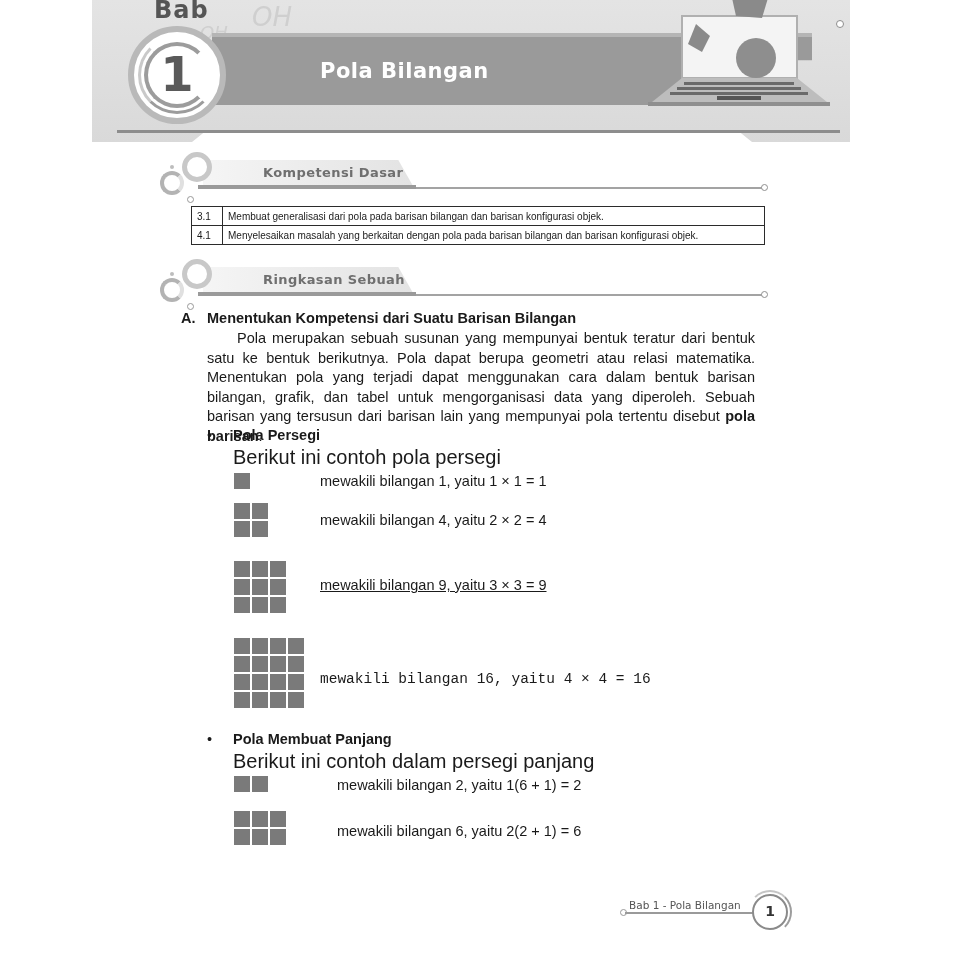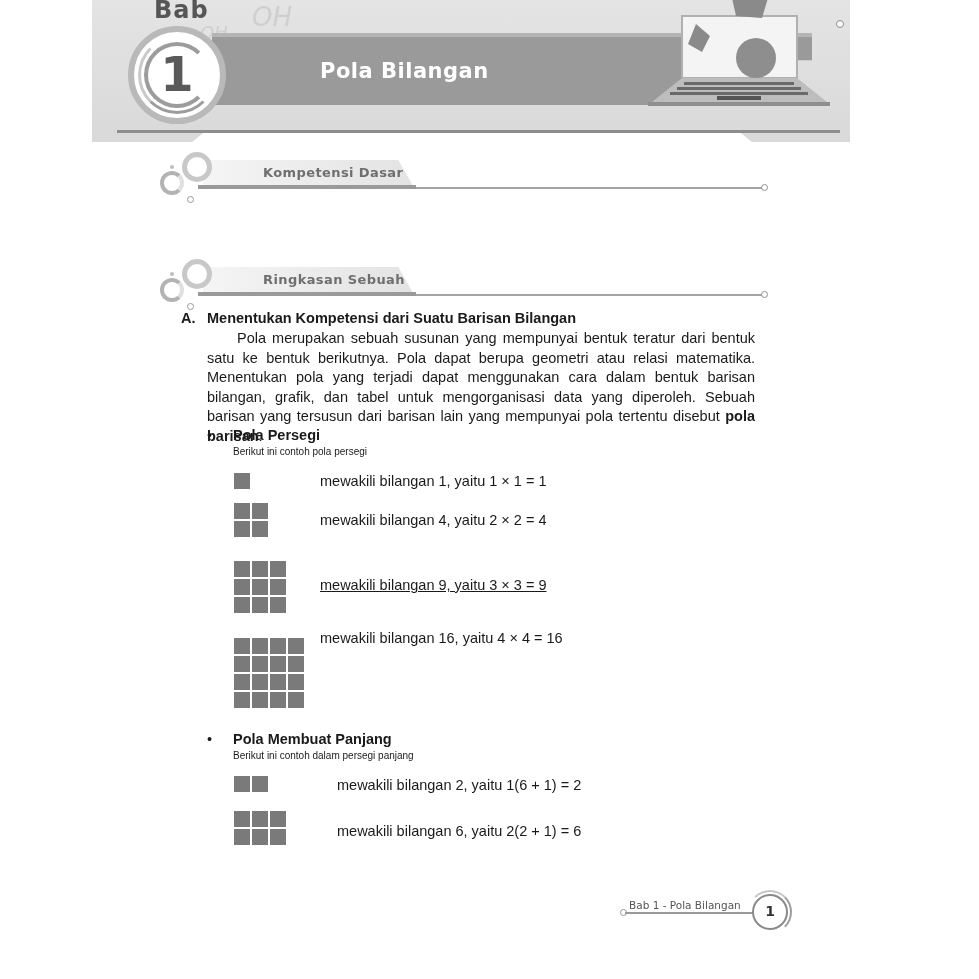--- a/index.html
+++ b/index.html
@@ -39,21 +39,21 @@
   .kd-table td.num { width:20px; }
 
   
   .sec-a-title { position:absolute; left:181px; top:310px; font-size:14.5px; font-weight:bold; }
   .sec-a-title .lt { display:inline-block; width:26px; }
   .para { position:absolute; left:207px; top:329px; width:548px; font-size:14.5px; line-height:19.5px; text-align:justify; }
   .para .indent { display:inline-block; width:30px; }
   .bullet { position:absolute; left:207px; font-size:14.5px; }
   .bullet .dot { display:inline-block; width:26px; }
   .bullet .bt { font-weight:bold; }
-  .sub { position:absolute; left:233px; font-size:10px; }
+  .sub { position:absolute; left:233px; font-size:20px; }
 
   .grid { position:absolute; display:grid; gap:2px; }
   .grid span { display:block; width:16px; height:16px; background:#7a7a7a; }
   .caption { position:absolute; font-size:14.5px; }
 
   
   .footer-text { position:absolute; left:629px; top:899px; font-family:"DejaVu Sans", sans-serif; font-size:10.5px; color:#555; }
   .footer-line { position:absolute; left:625px; top:912px; width:128px; height:1.5px; background:#9a9a9a; }
   .footer-dot { position:absolute; left:620px; top:909px; width:5px; height:5px; border-radius:50%; border:1px solid #999; background:#fff; }
   .footer-circle { position:absolute; left:752px; top:894px; width:36px; height:36px; border-radius:50%; border:2px solid #8a8a8a; box-sizing:border-box; background:#fff; }
@@ -102,20 +102,28 @@
   <div class="dot1"></div>
   <div class="dot2"></div>
   <div class="label">Kompetensi Dasar</div>
   <div class="thin"></div>
   <div class="thick"></div>
   <div class="enddot"></div>
 </div>
 
 <table class="kd-table">
   <tbody>
+      <tr>
+    <td class="num">3.1</td>
+    <td>Membuat generalisasi dari pola pada barisan bilangan dan barisan konfigurasi objek.</td>
+  </tr>
+  <tr>
+    <td class="num">4.1</td>
+    <td>Menyelesaikan masalah yang berkaitan dengan pola pada barisan bilangan dan barisan konfigurasi objek.</td>
+  </tr>
 </tbody>
   </table>
 
 <div class="sec-head" style="top:263px;">
   <div class="tab"></div>
   <div class="gear"></div>
   <div class="gear2"></div>
   <div class="dot1"></div>
   <div class="dot2"></div>
   <div class="label">Ringkasan Sebuah</div>
@@ -172,21 +180,21 @@
     <span></span>
   <span></span>
     <span></span>
     <span></span>
     <span></span>
     <span></span>
     <span></span>
     <span></span>
     <span></span>
 </div>
-<div class="caption" style="left:320px;top:630px;">mewakili bilangan 16, yaitu 4 × 4 = 16</div>
+<div class="caption" style="left:320px;top:671px;font-family:Liberation Mono, monospace;">mewakili bilangan 16, yaitu 4 × 4 = 16</div>
 
 <div class="bullet" style="top:731px;">
   <span class="dot">•</span><span class="bt">Pola Membuat Panjang</span>
 </div>
 <div class="sub" style="top:750px;">Berikut ini contoh dalam persegi panjang</div>
 
 <div class="grid" style="left:234px;top:776px;grid-template-columns:repeat(2,16px);">
   <span></span>
     <span></span>
 </div>

